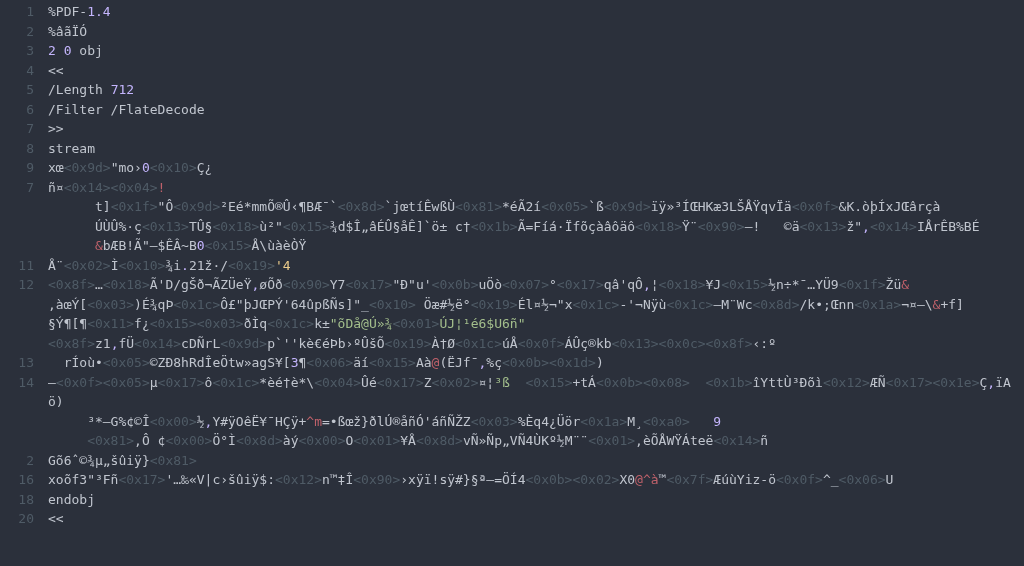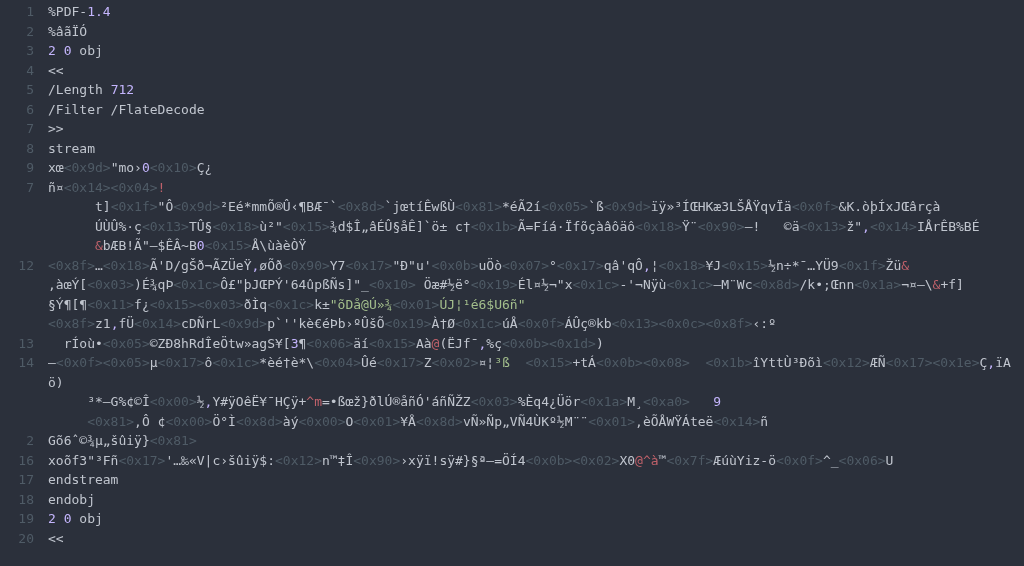--- a/index.html
+++ b/index.html
@@ -54,27 +54,26 @@
     <div class="row"><div class="gutter">4</div><div class="code"><span class="c-default">&lt;&lt;</span></div></div>
     <div class="row"><div class="gutter">5</div><div class="code"><span class="c-default">/Length </span><span class="c-orange">712</span></div></div>
     <div class="row"><div class="gutter">6</div><div class="code"><span class="c-default">/Filter /FlateDecode</span></div></div>
     <div class="row"><div class="gutter">7</div><div class="code"><span class="c-default">&gt;&gt;</span></div></div>
     <div class="row"><div class="gutter">8</div><div class="code"><span class="c-default">stream</span></div></div>
     <div class="row"><div class="gutter">9</div><div class="code"><span class="c-default">xœ</span><span class="c-dim">&lt;0x9d&gt;</span><span class="c-default">"mo›</span><span class="c-orange">0</span><span class="c-dim">&lt;0x10&gt;</span><span class="c-default">Ç¿</span></div></div>
     <div class="row"><div class="gutter">7</div><div class="code"><span class="c-default">ñ¤</span><span class="c-dim">&lt;0x14&gt;&lt;0x04&gt;</span><span class="c-red">!</span></div></div>
     <div class="row"><div class="gutter"></div><div class="code"><span class="c-default">      t]</span><span class="c-dim">&lt;0x1f&gt;</span><span class="c-default">"Ô</span><span class="c-dim">&lt;0x9d&gt;</span><span class="c-default">²Eé*mmÕ®Û‹¶BÆ¯`</span><span class="c-dim">&lt;0x8d&gt;</span><span class="c-default">`jœtíÊwßÙ</span><span class="c-dim">&lt;0x81&gt;</span><span class="c-default">*éÃ2í</span><span class="c-dim">&lt;0x05&gt;</span><span class="c-default">`ß</span><span class="c-dim">&lt;0x9d&gt;</span><span class="c-default">ïÿ»³ÍŒHKæ3LŠÅŸqvÏä</span><span class="c-dim">&lt;0x0f&gt;</span><span class="c-default">&amp;K.òþÍxJŒârçà</span></div></div>
     <div class="row"><div class="gutter"></div><div class="code"><span class="c-default">      ÚÙÛ%·ç</span><span class="c-dim">&lt;0x13&gt;</span><span class="c-default">TÛ§</span><span class="c-dim">&lt;0x18&gt;</span><span class="c-default">ù²"</span><span class="c-dim">&lt;0x15&gt;</span><span class="c-default">¾d$Î„âÉÛ§åÊ]`ö± c†</span><span class="c-dim">&lt;0x1b&gt;</span><span class="c-default">Ã=Fíá·Ïfõçàâôäô</span><span class="c-dim">&lt;0x18&gt;</span><span class="c-default">Ÿ¨</span><span class="c-dim">&lt;0x90&gt;</span><span class="c-default">—!   ©ä</span><span class="c-dim">&lt;0x13&gt;</span><span class="c-default">ž"</span><span class="c-orange">,</span><span class="c-dim">&lt;0x14&gt;</span><span class="c-default">IÅrÊB%BÉ</span></div></div>
     <div class="row"><div class="gutter"></div><div class="code"><span class="c-default">      </span><span class="c-red">&amp;</span><span class="c-default">bÆB!Ã"—$ÊÂ~B</span><span class="c-orange">0</span><span class="c-dim">&lt;0x15&gt;</span><span class="c-default">Å\ùàèÒŸ</span></div></div>
+    <div class="row"><div class="gutter">11</div><div class="code"><span class="c-default">Å¨</span><span class="c-dim">&lt;0x02&gt;</span><span class="c-default">Ì</span><span class="c-dim">&lt;0x10&gt;</span><span class="c-default">¾i</span><span class="c-orange">.</span><span class="c-default">21ž·/</span><span class="c-dim">&lt;0x19&gt;</span><span class="c-yellow">'4</span></div></div>
     <div class="row"><div class="gutter">12</div><div class="code"><span class="c-dim">&lt;0x8f&gt;</span><span class="c-default">…</span><span class="c-dim">&lt;0x18&gt;</span><span class="c-default">Ã'D/gŠð¬ÃZÜeŸ</span><span class="c-orange">,</span><span class="c-default">øÕð</span><span class="c-dim">&lt;0x90&gt;</span><span class="c-default">Y7</span><span class="c-dim">&lt;0x17&gt;</span><span class="c-default">"Ð"u'</span><span class="c-dim">&lt;0x0b&gt;</span><span class="c-default">uÖò</span><span class="c-dim">&lt;0x07&gt;</span><span class="c-default">°</span><span class="c-dim">&lt;0x17&gt;</span><span class="c-default">qâ'qÔ</span><span class="c-orange">,</span><span class="c-default">¦</span><span class="c-dim">&lt;0x18&gt;</span><span class="c-default">¥J</span><span class="c-dim">&lt;0x15&gt;</span><span class="c-default">½n÷*¯…YÜ9</span><span class="c-dim">&lt;0x1f&gt;</span><span class="c-default">Žü</span><span class="c-red">&amp;</span></div></div>
     <div class="row"><div class="gutter"></div><div class="code"><span class="c-default">,àœÝ[</span><span class="c-dim">&lt;0x03&gt;</span><span class="c-default">)É¾qÞ</span><span class="c-dim">&lt;0x1c&gt;</span><span class="c-default">Ô£"þJŒPÝ'64ûpßÑs]"_</span><span class="c-dim">&lt;0x10&gt;</span><span class="c-default"> Öæ#½ë°</span><span class="c-dim">&lt;0x19&gt;</span><span class="c-default">Él¤½¬"x</span><span class="c-dim">&lt;0x1c&gt;</span><span class="c-default">-'¬Nÿù</span><span class="c-dim">&lt;0x1c&gt;</span><span class="c-default">—M¨Wc</span><span class="c-dim">&lt;0x8d&gt;</span><span class="c-default">/k•;Œnn</span><span class="c-dim">&lt;0x1a&gt;</span><span class="c-default">¬¤—\</span><span class="c-red">&amp;</span><span class="c-default">+f]</span></div></div>
     <div class="row"><div class="gutter"></div><div class="code"><span class="c-default">§Ý¶[¶</span><span class="c-dim">&lt;0x11&gt;</span><span class="c-default">f¿</span><span class="c-dim">&lt;0x15&gt;&lt;0x03&gt;</span><span class="c-default">ðÌq</span><span class="c-dim">&lt;0x1c&gt;</span><span class="c-default">k±</span><span class="c-green">"õDå@Ú»¾</span><span class="c-dim">&lt;0x01&gt;</span><span class="c-green">ÚJ¦¹é6$U6ñ"</span></div></div>
     <div class="row"><div class="gutter"></div><div class="code"><span class="c-dim">&lt;0x8f&gt;</span><span class="c-default">z1</span><span class="c-orange">,</span><span class="c-default">fÜ</span><span class="c-dim">&lt;0x14&gt;</span><span class="c-default">cDÑrL</span><span class="c-dim">&lt;0x9d&gt;</span><span class="c-default">p`''kè€éÞb›ºÛšÕ</span><span class="c-dim">&lt;0x19&gt;</span><span class="c-default">À†Ø</span><span class="c-dim">&lt;0x1c&gt;</span><span class="c-default">úÅ</span><span class="c-dim">&lt;0x0f&gt;</span><span class="c-default">ÁÛç®kb</span><span class="c-dim">&lt;0x13&gt;&lt;0x0c&gt;&lt;0x8f&gt;</span><span class="c-default">‹:º</span></div></div>
     <div class="row"><div class="gutter">13</div><div class="code"><span class="c-default">  rÍoù•</span><span class="c-dim">&lt;0x05&gt;</span><span class="c-default">©ZÐ8hRdÎeÖtw»agS¥[</span><span class="c-orange">3</span><span class="c-default">¶</span><span class="c-dim">&lt;0x06&gt;</span><span class="c-default">äí</span><span class="c-dim">&lt;0x15&gt;</span><span class="c-default">Aà</span><span class="c-red">@</span><span class="c-default">(ËJf¯</span><span class="c-orange">,</span><span class="c-default">%ç</span><span class="c-dim">&lt;0x0b&gt;&lt;0x1d&gt;</span><span class="c-default">)</span></div></div>
     <div class="row"><div class="gutter">14</div><div class="code"><span class="c-default">—</span><span class="c-dim">&lt;0x0f&gt;&lt;0x05&gt;</span><span class="c-default">µ</span><span class="c-dim">&lt;0x17&gt;</span><span class="c-default">ô</span><span class="c-dim">&lt;0x1c&gt;</span><span class="c-default">*èé†è*\</span><span class="c-dim">&lt;0x04&gt;</span><span class="c-default">Ûé</span><span class="c-dim">&lt;0x17&gt;</span><span class="c-default">Z</span><span class="c-dim">&lt;0x02&gt;</span><span class="c-default">¤¦</span><span class="c-green">³ß  </span><span class="c-dim">&lt;0x15&gt;</span><span class="c-default">+tÁ</span><span class="c-dim">&lt;0x0b&gt;&lt;0x08&gt;</span><span class="c-default">  </span><span class="c-dim">&lt;0x1b&gt;</span><span class="c-default">îYttÙ³Ðõì</span><span class="c-dim">&lt;0x12&gt;</span><span class="c-default">ÆÑ</span><span class="c-dim">&lt;0x17&gt;&lt;0x1e&gt;</span><span class="c-default">Ç</span><span class="c-orange">,</span><span class="c-default">ïAö)</span></div></div>
     <div class="row"><div class="gutter"></div><div class="code"><span class="c-default">     ³*—G%¢©Î</span><span class="c-dim">&lt;0x00&gt;</span><span class="c-default">½</span><span class="c-orange">,</span><span class="c-default">Y#ÿOêË¥¯HÇÿ+</span><span class="c-red">^m</span><span class="c-default">=•ßœž}ðlÚ®åñÓ'áñÑŽZ</span><span class="c-dim">&lt;0x03&gt;</span><span class="c-default">%Èq4¿Üör</span><span class="c-dim">&lt;0x1a&gt;</span><span class="c-default">M¸</span><span class="c-dim">&lt;0xa0&gt;</span><span class="c-default">   </span><span class="c-orange">9</span></div></div>
     <div class="row"><div class="gutter"></div><div class="code"><span class="c-default">     </span><span class="c-dim">&lt;0x81&gt;</span><span class="c-default">,Ô ¢</span><span class="c-dim">&lt;0x00&gt;</span><span class="c-default">Ö°Ì</span><span class="c-dim">&lt;0x8d&gt;</span><span class="c-default">àý</span><span class="c-dim">&lt;0x00&gt;</span><span class="c-default">O</span><span class="c-dim">&lt;0x01&gt;</span><span class="c-default">¥Å</span><span class="c-dim">&lt;0x8d&gt;</span><span class="c-default">vÑ»Ñp„VÑ4ÙKº½M¨¨</span><span class="c-dim">&lt;0x01&gt;</span><span class="c-default">,èÕÅWŸÁteë</span><span class="c-dim">&lt;0x14&gt;</span><span class="c-default">ñ</span></div></div>
     <div class="row"><div class="gutter">2</div><div class="code"><span class="c-default">Gõ6ˆ©¾µ„šûiÿ}</span><span class="c-dim">&lt;0x81&gt;</span></div></div>
     <div class="row"><div class="gutter">16</div><div class="code"><span class="c-default">xoõf3"³Fñ</span><span class="c-dim">&lt;0x17&gt;</span><span class="c-default">'…‰«V|c›šûiÿ$:</span><span class="c-dim">&lt;0x12&gt;</span><span class="c-default">n™‡Î</span><span class="c-dim">&lt;0x90&gt;</span><span class="c-default">›xÿï!sÿ#}§ª—=ÖÍ4</span><span class="c-dim">&lt;0x0b&gt;&lt;0x02&gt;</span><span class="c-default">X0</span><span class="c-red">@^à</span><span class="c-default">™</span><span class="c-dim">&lt;0x7f&gt;</span><span class="c-default">ÆúùYiz-ö</span><span class="c-dim">&lt;0x0f&gt;</span><span class="c-default">^_</span><span class="c-dim">&lt;0x06&gt;</span><span class="c-default">U</span></div></div>
-    <div class="row"><div class="gutter">17</div><div class="code"><span class="c-default">endstream</span></div></div>
     <div class="row"><div class="gutter">18</div><div class="code"><span class="c-default">endobj</span></div></div>
-    <div class="row"><div class="gutter">19</div><div class="code"><span class="c-orange">2 0</span><span class="c-default"> obj</span></div></div>
     <div class="row"><div class="gutter">20</div><div class="code"><span class="c-default">&lt;&lt;</span></div></div>
   </div>
 
 </body></html>

